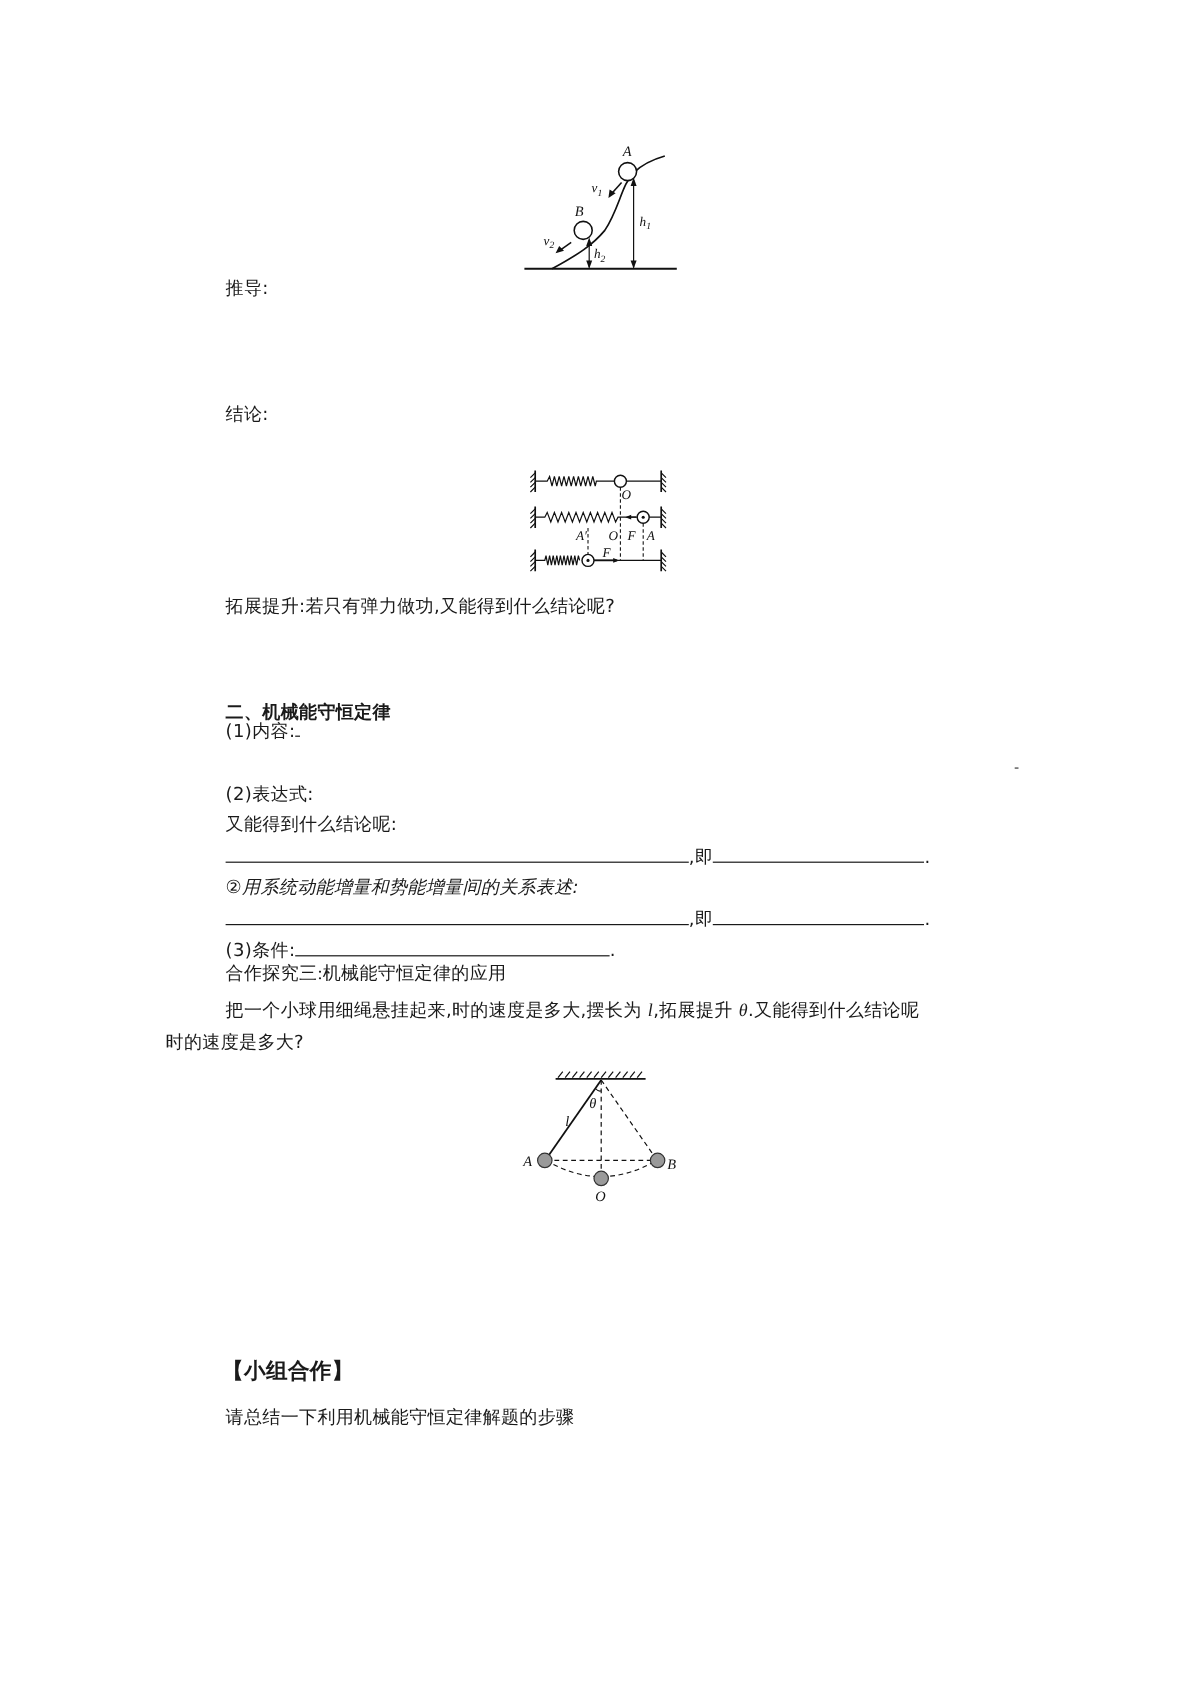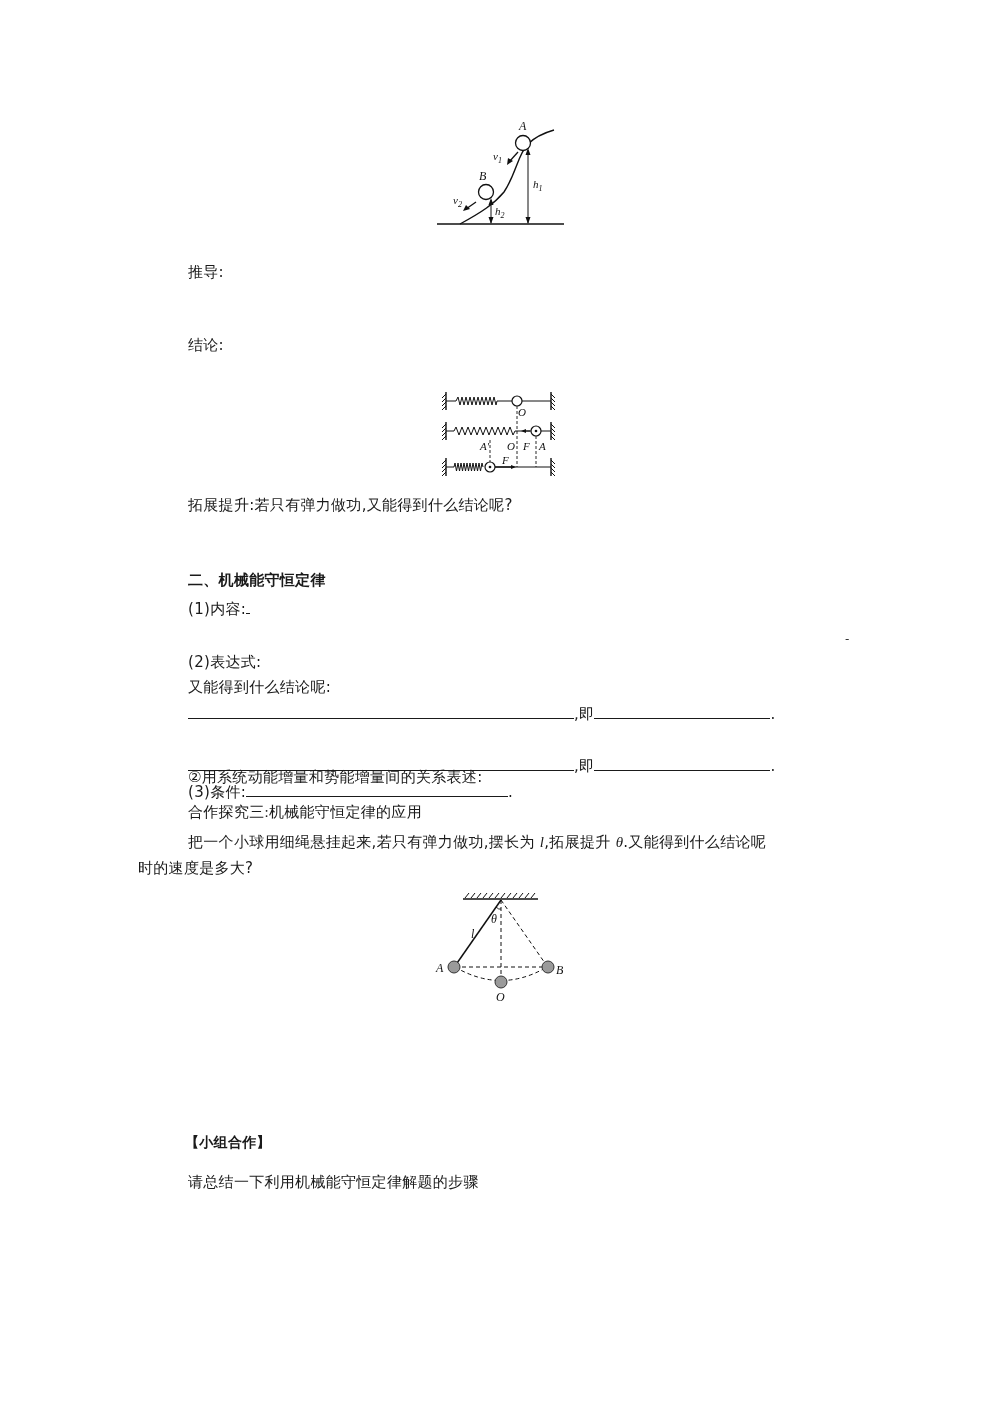--- a/index.html
+++ b/index.html
@@ -42,21 +42,21 @@
     <polygon points="59,112 56.5,105 61.5,105" fill="#111"></polygon>
     <text x="87" y="18" font-size="12">A</text>
     <text x="47" y="68" font-size="12">B</text>
     <text x="61" y="48" font-size="11"><tspan>v</tspan><tspan font-size="8" dy="3">1</tspan></text>
     <text x="21" y="92" font-size="11"><tspan>v</tspan><tspan font-size="8" dy="3">2</tspan></text>
     <text x="101" y="76" font-size="11"><tspan>h</tspan><tspan font-size="8" dy="3">1</tspan></text>
     <text x="63" y="103" font-size="11"><tspan>h</tspan><tspan font-size="8" dy="3">2</tspan></text>
   </svg>
 </div>
 
-<div class="t" style="left:188px; top:230px;margin-top:32px;">推导:</div>
+<div class="t" style="left:188px; top:230px;">推导:</div>
 <div class="t" style="left:188px; top:335px;text-align:center;">结论:</div>
 
 <div class="fig" style="left:438px; top:388px; width:125px; height:95px;">
   <svg width="125" height="95" viewBox="0 0 125 95">
 
     <g stroke="#111" stroke-width="1.4">
       <line x1="8" y1="4" x2="8" y2="22"></line>
         <line x1="8" y1="34" x2="8" y2="52"></line>
         <line x1="8" y1="70" x2="8" y2="88"></line>
       <line x1="113" y1="4" x2="113" y2="22"></line>
@@ -100,39 +100,39 @@
     <text x="42" y="62" font-size="11">A′</text>
     <text x="69" y="62" font-size="11">O</text>
     <text x="85" y="62" font-size="11">F</text>
     <text x="101" y="62" font-size="11">A</text>
     <text x="64" y="76" font-size="11">F</text>
   </svg>
 </div>
 
 <div class="t" style="left:188px; top:495px;">拓展提升:若只有弹力做功,又能得到什么结论呢?</div>
 
-<div class="t bold" style="left:188px; top:570px;">二、机械能守恒定律</div>
+<div class="t bold" style="left:188px; top:583px;">二、机械能守恒定律</div>
 <div class="t" style="left:188px; top:597px;"><span>(1)内容:</span><span class="uline" style="width:4px;"></span></div>
 <div class="mark" style="left:845px; top:632px;">-</div>
 <div class="t" style="left:188px; top:652px;">(2)表达式:</div>
 <div class="t" style="left:188px; top:677px;">又能得到什么结论呢:</div>
 <div class="t" style="left:188px; top:702px;">
   <span class="uline" style="width:386px;"></span><span>,即</span><span class="uline" style="width:176px;"></span><span>.</span>
 </div>
-<div class="t" style="left:188px; top:767px;">②用系统动能增量和势能增量间的关系表述:</div>
+<div class="t" style="left:188px; top:729px;font-style:italic;">②用系统动能增量和势能增量间的关系表述:</div>
 <div class="t" style="left:188px; top:754px;">
   <span class="uline" style="width:386px;"></span><span>,即</span><span class="uline" style="width:176px;"></span><span>.</span>
 </div>
 <div class="t" style="left:188px; top:780px;">
   <span>(3)条件:</span><span class="uline" style="width:262px;"></span><span>.</span>
 </div>
 
 <div class="t" style="left:188px; top:802px;font-family:Liberation Serif, serif;">合作探究三:机械能守恒定律的应用</div>
 <div class="t" style="left:188px; top:832px;">
-  <span>把一个小球用细绳悬挂起来,若只有弹力做功,摆长为 </span><span class="serif" style="font-style:italic;">l</span><span>,拓展提升 </span><span class="serif" style="font-style:italic;">θ</span><span>.又能得到什么结论呢</span>
+  <span>把一个小球用细绳悬挂起来,时的速度是多大,摆长为 </span><span class="serif" style="font-style:italic;">l</span><span>,拓展提升 </span><span class="serif" style="font-style:italic;">θ</span><span>.又能得到什么结论呢</span>
 </div>
 <div class="t" style="left:138px; top:858px;">时的速度是多大?</div>
 
 <div class="fig" style="left:428px; top:888px; width:145px; height:120px;">
   <svg width="145" height="120" viewBox="0 0 145 120">
     <line x1="35" y1="11" x2="110" y2="11" stroke="#111" stroke-width="1.5"></line>
     <path d="M37 10 l4 -5 M43 10 l4 -5 M49 10 l4 -5 M55 10 l4 -5 M61 10 l4 -5 M67 10 l4 -5 M73 10 l4 -5 M79 10 l4 -5 M85 10 l4 -5 M91 10 l4 -5 M97 10 l4 -5 M103 10 l4 -5" stroke="#111" stroke-width="1"></path>
     <line x1="73" y1="12" x2="27" y2="78" stroke="#111" stroke-width="1.5"></line>
     <g stroke="#111" stroke-width="1" stroke-dasharray="4,3" fill="none">
       <line x1="73" y1="12" x2="73" y2="92"></line>
@@ -145,14 +145,14 @@
     <circle cx="73" cy="94" r="6" fill="#9a9a9a" stroke="#333" stroke-width="1"></circle>
     <circle cx="120" cy="79" r="6" fill="#9a9a9a" stroke="#333" stroke-width="1"></circle>
     <text x="43" y="50" font-size="12">l</text>
     <text x="63" y="35" font-size="12">θ</text>
     <text x="8" y="84" font-size="12">A</text>
     <text x="128" y="86" font-size="12">B</text>
     <text x="68" y="113" font-size="12">O</text>
   </svg>
 </div>
 
-<div class="t bold" style="left:185px; top:1133px; font-size:14px;font-family:Liberation Mono, monospace;">【小组合作】</div>
+<div class="t bold" style="left:185px; top:1133px; font-size:18px;">【小组合作】</div>
 <div class="t" style="left:188px; top:1172px;font-family:Liberation Serif, serif;">请总结一下利用机械能守恒定律解题的步骤</div>
 
 </body></html>

